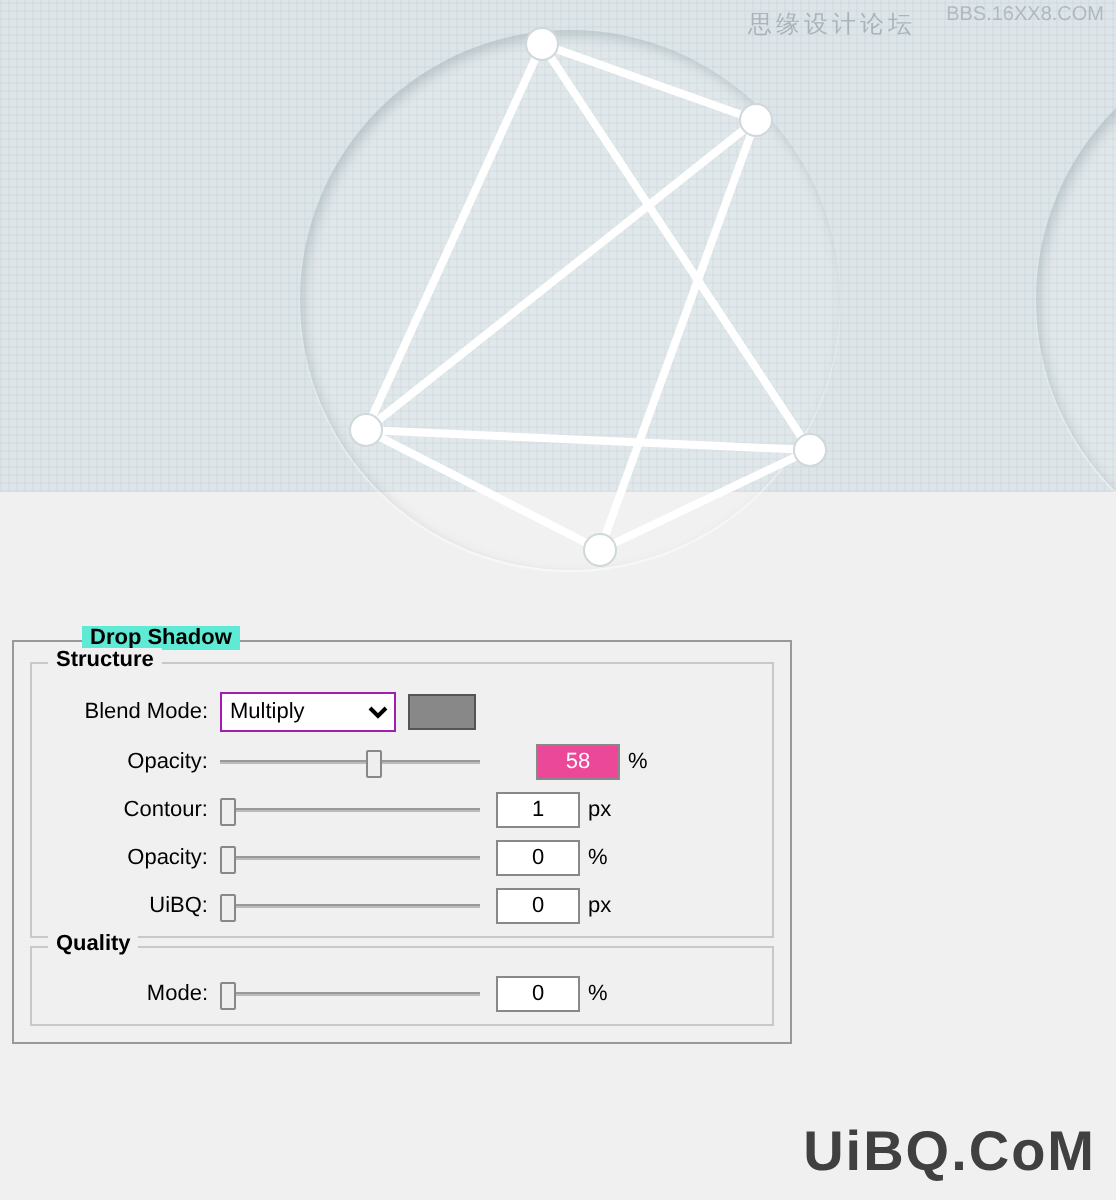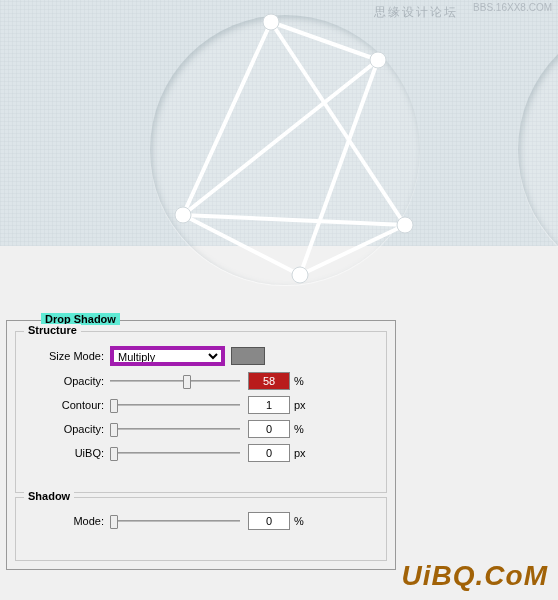--- a/index.html
+++ b/index.html
@@ -5,39 +5,39 @@
 * { box-sizing: border-box; margin: 0; padding: 0; font-family: Tahoma, Arial, sans-serif; }
 body { width: 558px; height: 600px; background: #f0f0f0; overflow: hidden; position: relative; }
 .canvas { width: 558px; height: 246px; background: #dde5e9; position: relative; background-image: repeating-linear-gradient(0deg, rgba(200,210,215,0.3) 0 1px, transparent 1px 4px), repeating-linear-gradient(90deg, rgba(200,210,215,0.3) 0 1px, transparent 1px 4px); }
 .circle { position: absolute; width: 270px; height: 270px; border-radius: 50%; left: 150px; top: 15px; background: rgba(255,255,255,0.12); box-shadow: inset 2px 3px 6px rgba(120,140,150,0.35), 0 1px 1px rgba(255,255,255,0.6); }
 .circle2 { position: absolute; width: 270px; height: 270px; border-radius: 50%; right: -230px; top: 15px; background: rgba(255,255,255,0.12); box-shadow: inset 2px 3px 6px rgba(120,140,150,0.35), 0 1px 1px rgba(255,255,255,0.6); }
 .graph { position: absolute; left: 0; top: 0; }
 .watermark1 { position: absolute; top: 4px; right: 100px; font-size: 12px; color: rgba(100,110,120,0.4); letter-spacing: 2px; }
 .watermark2 { position: absolute; top: 2px; right: 6px; font-size: 10px; color: rgba(100,110,120,0.35); }
 .watermark2 b { font-size: 12px; display: block; }
 .panel { position: absolute; left: 6px; top: 320px; width: 390px; border: 1px solid #999; background: #f0f0f0; padding: 6px 8px 4px 8px; }
-.fieldset { border: 1px solid #c8c8c8; margin: 4px 0; padding: 8px 10px 24px 10px; position: relative; }
+.fieldset { border: 1px solid #c8c8c8; margin: 4px 0; padding: 8px 10px 0 10px; position: relative; }
 .legend { position: absolute; top: -8px; left: 8px; background: #f0f0f0; padding: 0 4px; font-size: 11px; font-weight: bold; }
 .panel-title { position: absolute; top: -8px; left: 10px; background: #5eead4; padding: 0 4px; font-size: 11px; font-weight: bold; margin-left: 24px; }
 .row { display: flex; align-items: center; margin: 6px 0; font-size: 11px; }
 .lbl { width: 78px; text-align: right; margin-right: 6px; color: #000; }
-select { font-size: 11px; height: 20px; width: 115px; border: 4px solid #a21caf; background: #fff; }
+select { font-size: 11px; height: 20px; width: 88px; border: 1px solid #a21caf; background: #fff; }
 .swatch { display: inline-block; width: 34px; height: 18px; background: #888; border: 1px solid #555; margin-left: 6px; }
 .slider { position: relative; width: 130px; height: 16px; margin-right: 8px; }
 .slider-track { position: absolute; top: 7px; left: 0; right: 0; height: 2px; background: #bbb; border-top: 1px solid #999; }
 .slider-thumb { position: absolute; top: 2px; width: 8px; height: 14px; background: #eee; border: 1px solid #888; border-radius: 1px; }
 .numbox { width: 42px; height: 18px; border: 1px solid #888; font-size: 11px; text-align: center; background: #fff; padding: 1px 2px; }
-.numbox.sel { background: #b91c1c; color: #fff; }
+.numbox.sel { background: #ec4899; color: #fff; margin-left: 20px; }
 .unit { margin-left: 4px; }
 .angle-dial { width: 34px; height: 34px; border: 1px solid #888; border-radius: 50%; background: #fff; position: relative; margin: 0 8px; }
 .angle-line { position: absolute; width: 14px; height: 1px; background: #000; top: 16px; left: 3px; transform-origin: right center; transform: rotate(-43deg); }
 .check { width: 13px; height: 13px; border: 1px solid #888; background: #fff; display: inline-flex; align-items: center; justify-content: center; margin-right: 4px; font-size: 10px; color: #2060c0; }
 .contour-sw { width: 30px; height: 22px; border: 1px solid #555; background: linear-gradient(135deg, #333 0 50%, #ddd 50% 100%); margin-right: 4px; }
 .contour-dd { width: 12px; height: 22px; border: 1px solid #888; border-left: none; background: #eee; display: inline-flex; align-items: center; justify-content: center; font-size: 8px; }
-.logo { position: absolute; right: 10px; bottom: 8px; font-size: 28px; font-weight: bold; font-style: italic; color: #a16207; letter-spacing: 1px; }
+.logo { position: absolute; right: 10px; bottom: 8px; font-size: 28px; font-weight: bold; color: #404040; letter-spacing: 1px; }
 </style>
 </head>
 <body>
 
 <div class="canvas">
   <div class="watermark1">思缘设计论坛</div>
   <div class="watermark2">
     <span>BBS.16XX8.COM</span>
   </div>
   <div class="circle"></div>
@@ -63,21 +63,21 @@
   </svg>
 </div>
 
 <div class="panel">
   <span class="panel-title">Drop Shadow</span>
 
   <div class="fieldset">
     <span class="legend">Structure</span>
 
     <div class="row">
-      <span class="lbl">Size Mode:</span>
+      <span class="lbl">Blend Mode:</span>
       <select>
         <option>Multiply</option>
       </select>
       <span class="swatch"></span>
     </div>
 
     <div class="row">
       <span class="lbl">Opacity:</span>
       <div class="slider">
         <div class="slider-track"></div>
@@ -113,21 +113,21 @@
       <div class="slider">
         <div class="slider-track"></div>
           <div class="slider-thumb" style="left:0%"></div>
       </div>
       <input class="numbox" value="0" style="">
       <span class="unit">px</span>
     </div>
   </div>
 
   <div class="fieldset">
-    <span class="legend">Shadow</span>
+    <span class="legend">Quality</span>
 
 
     <div class="row">
       <span class="lbl">Mode:</span>
       <div class="slider">
         <div class="slider-track"></div>
           <div class="slider-thumb" style="left:0%"></div>
       </div>
       <input class="numbox" value="0" style="">
       <span class="unit">%</span>

